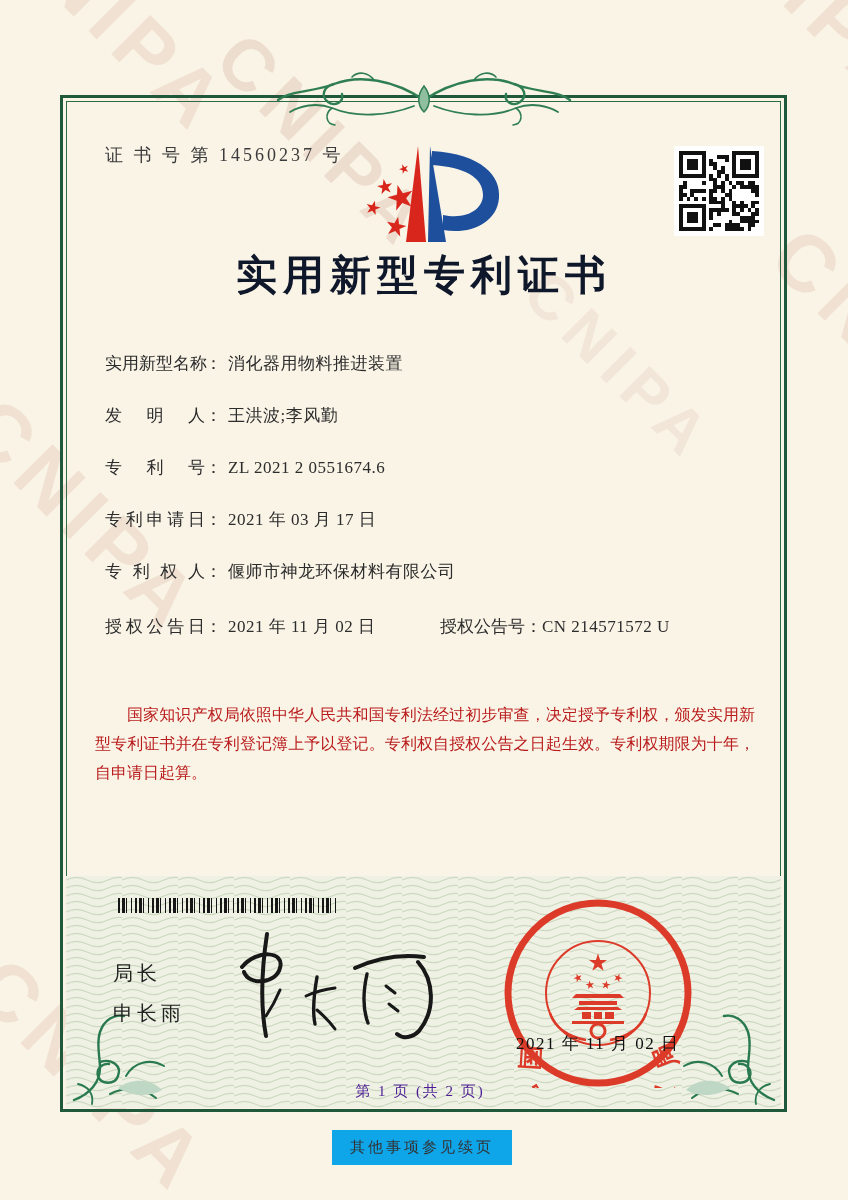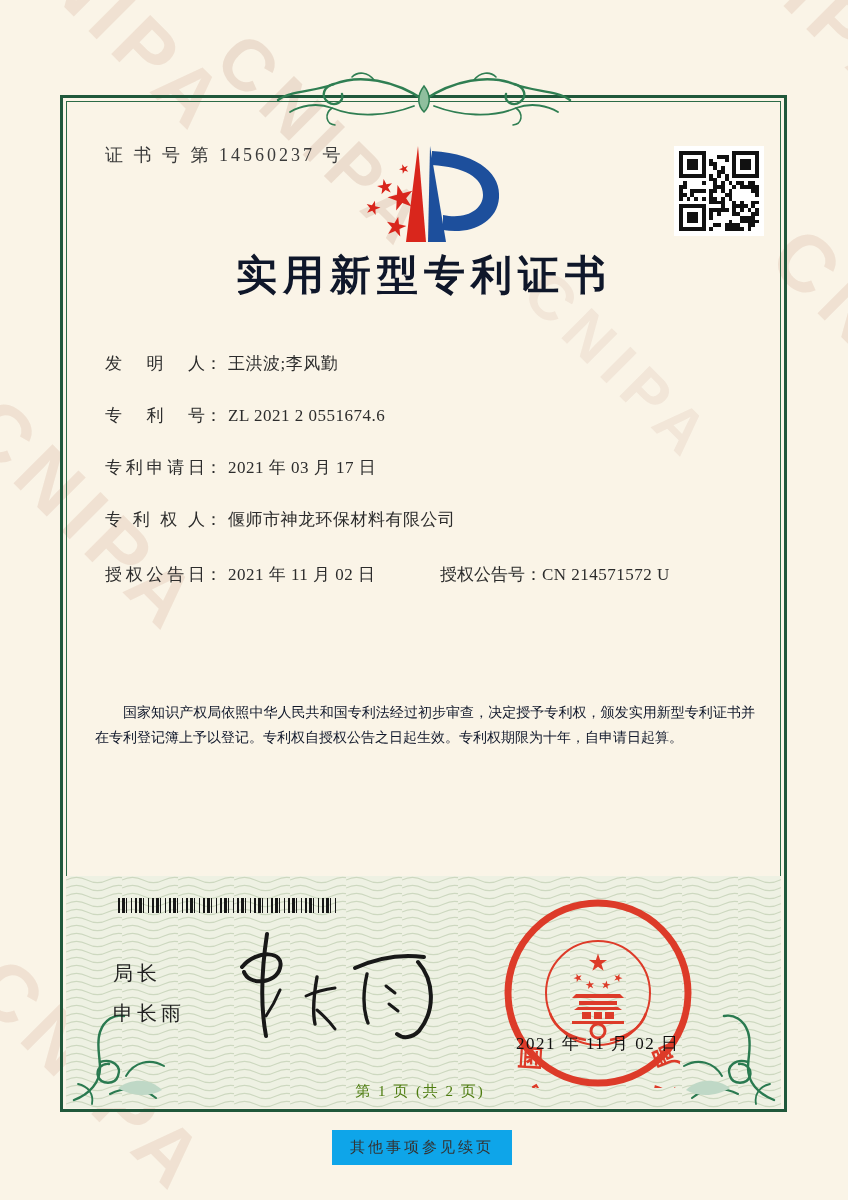--- a/index.html
+++ b/index.html
@@ -43,22 +43,22 @@
     position:absolute; left:0; top:248px; width:848px; text-align:center;
     font-size:41px; font-weight:bold; letter-spacing:6px; color:#0f172a;
   }
   .fields { position:absolute; left:105px; top:352px; width:650px; }
   .frow { height:22px; margin-bottom:30px; font-size:17px; color:#2c2c2c; white-space:nowrap; }
   .flabel { display:inline-block; width:100px; text-align:justify; text-align-last:justify; }
   .fcolon { display:inline-block; margin-right:6px; }
   .fvalue { letter-spacing:0.5px; }
   .grant-no { position:absolute; left:335px; top:0; }
   .paras {
-    position:absolute; left:95px; top:700px; width:660px; font-size:14px;
-    line-height:1.82; color:#0f172a; text-align:justify;
+    position:absolute; left:95px; top:700px; width:660px; font-size:16px;
+    line-height:1.82; color:#b91c1c; text-align:justify;
   }
   .paras p { text-indent:2em; }
   .barcode {
     position:absolute; left:118px; top:898px; width:220px; height:15px;
     background:
       repeating-linear-gradient(90deg, #161616 0 2px, rgba(0,0,0,0) 2px 4px,
         #161616 4px 7px, rgba(0,0,0,0) 7px 8px,
         #161616 8px 9px, rgba(0,0,0,0) 9px 13px,
         #161616 13px 14px, rgba(0,0,0,0) 14px 17px);
   }
@@ -66,21 +66,21 @@
   .director .d-title { font-size:20px; letter-spacing:4px; margin-bottom:13px; }
   .director .d-name  { font-size:20px; letter-spacing:4px;text-align:right; }
   .signature { position:absolute; left:222px; top:922px; }
   .seal { position:absolute; left:503px; top:898px; opacity:0.95; }
   .seal-date {
     position:absolute; left:516px; top:1032px; font-size:17px; color:#111;
     letter-spacing:1.5px; z-index:5; white-space:nowrap;
   }
   .page-info {
     position:absolute; left:0; top:1082px; width:840px; text-align:center;
-    font-size:15px; color:#4d7c0f; letter-spacing:2px;
+    font-size:15px; color:#4c1d95; letter-spacing:2px;
   }
   .note-box {
     position:absolute; left:332px; top:1130px; background:#0ea5e9;
     padding:8px 18px; font-size:15px; color:#333; letter-spacing:3px; z-index:5;
   }
 </style>
 </head>
 <body>
 
 <div class="page">
@@ -300,20 +300,23 @@
           <path d="M0,14h7v7h-7z M1,15v5h5v-5z" fill-rule="evenodd"></path>
           <rect x="2" y="16" width="3" height="3"></rect>
         </g>
       </svg>
     </div>
 
     <div class="title">实用新型专利证书</div>
 
     <div class="fields">
       <div class="frow">
+        <span class="flabel">实用新型名称</span><span class="fcolon">：</span><span class="fvalue">消化器用物料推进装置</span>
+      </div>
+      <div class="frow">
         <span class="flabel">发明人</span><span class="fcolon">：</span><span class="fvalue">王洪波;李风勤</span>
       </div>
       <div class="frow">
         <span class="flabel">专利号</span><span class="fcolon">：</span><span class="fvalue">ZL 2021 2 0551674.6</span>
       </div>
       <div class="frow">
         <span class="flabel">专利申请日</span><span class="fcolon">：</span><span class="fvalue">2021 年 03 月 17 日</span>
       </div>
       <div class="frow">
         <span class="flabel">专利权人</span><span class="fcolon">：</span><span class="fvalue">偃师市神龙环保材料有限公司</span>

